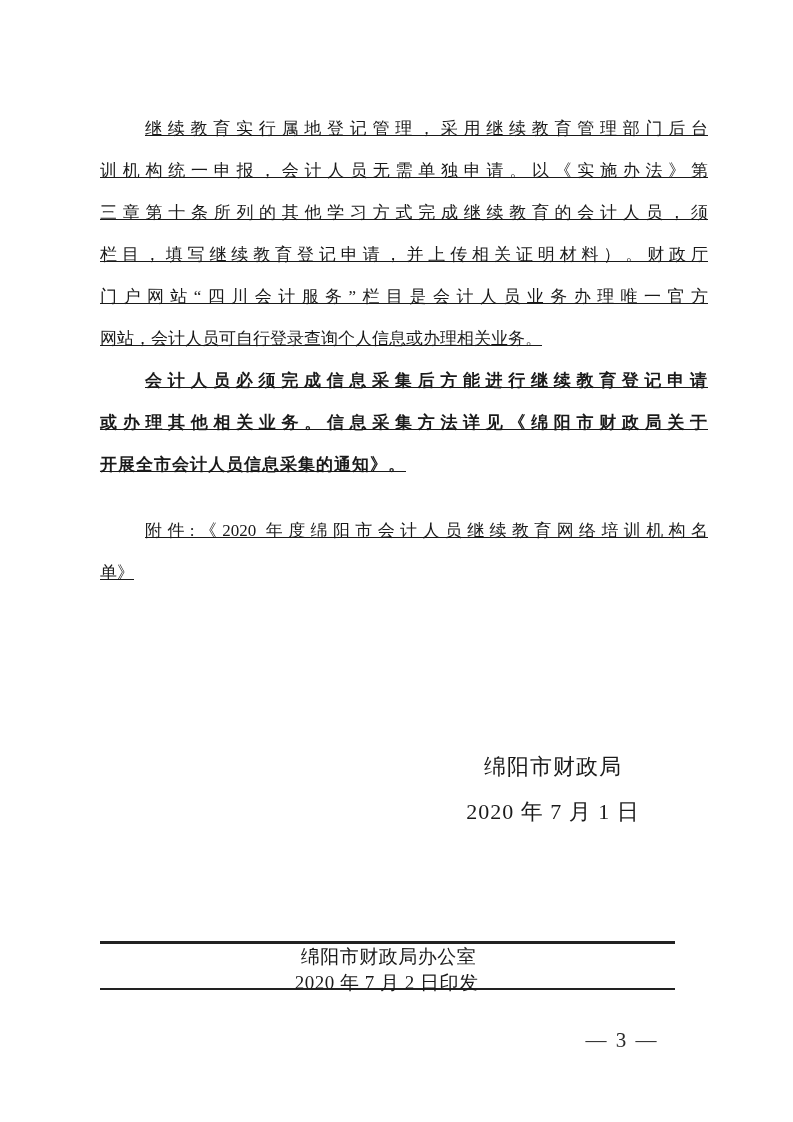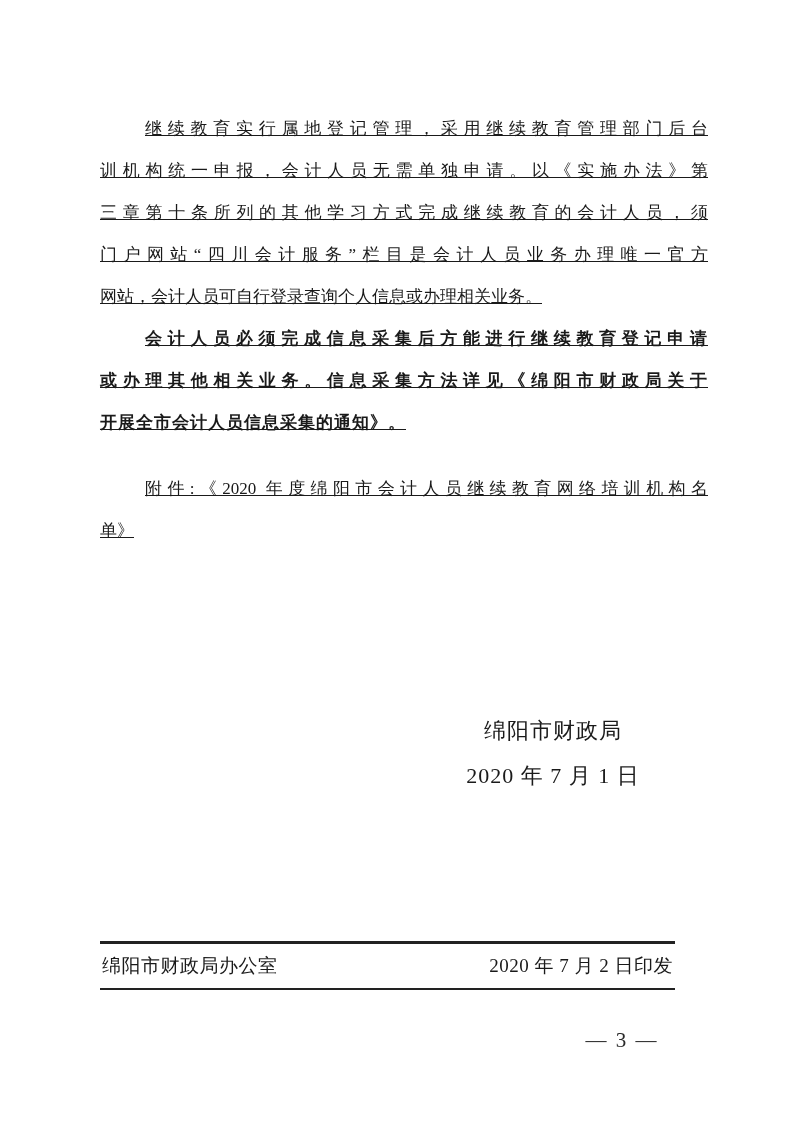--- a/index.html
+++ b/index.html
@@ -39,41 +39,42 @@
   .ln.indent { text-indent: 45px; }
   .emph {
     font-weight: 700;
     font-family: "Liberation Sans", "DejaVu Sans", sans-serif;
     letter-spacing: 1px;
   }
   .attach { margin-top: 24px; }
   
   .signature {
     position: absolute;
-    left: 380px; top: 708px;
+    left: 380px; top: 744px;
     width: 346px;
     text-align: center;
     font-size: 22px;
     letter-spacing: 1px;
   }
   .signature .sig-line { line-height: 45px; }
   
   .footer-bar {
     position: absolute;
     left: 100px; top: 941px;
     width: 575px;
     border-top: 3px solid #222222;
     border-bottom: 2px solid #222222;
     height: 44px;
     display: flex;
     justify-content: space-between;
     align-items: center;
     font-size: 19px;
     letter-spacing: 0.5px;
     box-sizing: content-box;
+    flex-direction: column;
   }
   .footer-bar .f-left { padding-left: 2px; }
   .footer-bar .f-right { padding-right: 2px; }
   
   .page-number {
     position: absolute;
     left: 557px; top: 1028px;
     width: 130px;
     text-align: center;
     font-size: 21px;
@@ -86,20 +87,21 @@
 <body>
 
 <div class="page">
 
   <div class="doc-body">
 
     <div>
       <div class="ln indent">继续教育实行属地登记管理，采用继续教育管理部门后台</div>
       <div class="ln">训机构统一申报，会计人员无需单独申请。以《实施办法》第</div>
       <div class="ln">三章第十条所列的其他学习方式完成继续教育的会计人员，须</div>
+      <div class="ln">栏目，填写继续教育登记申请，并上传相关证明材料）。财政厅</div>
       <div class="ln">门户网站“四川会计服务”栏目是会计人员业务办理唯一官方</div>
       <div class="ln ln-end">网站，会计人员可自行登录查询个人信息或办理相关业务。</div>
     </div>
 
     <div class="emph">
       <div class="ln indent">会计人员必须完成信息采集后方能进行继续教育登记申请</div>
       <div class="ln">或办理其他相关业务。信息采集方法详见《绵阳市财政局关于</div>
       <div class="ln ln-end">开展全市会计人员信息采集的通知》。</div>
     </div>
 

